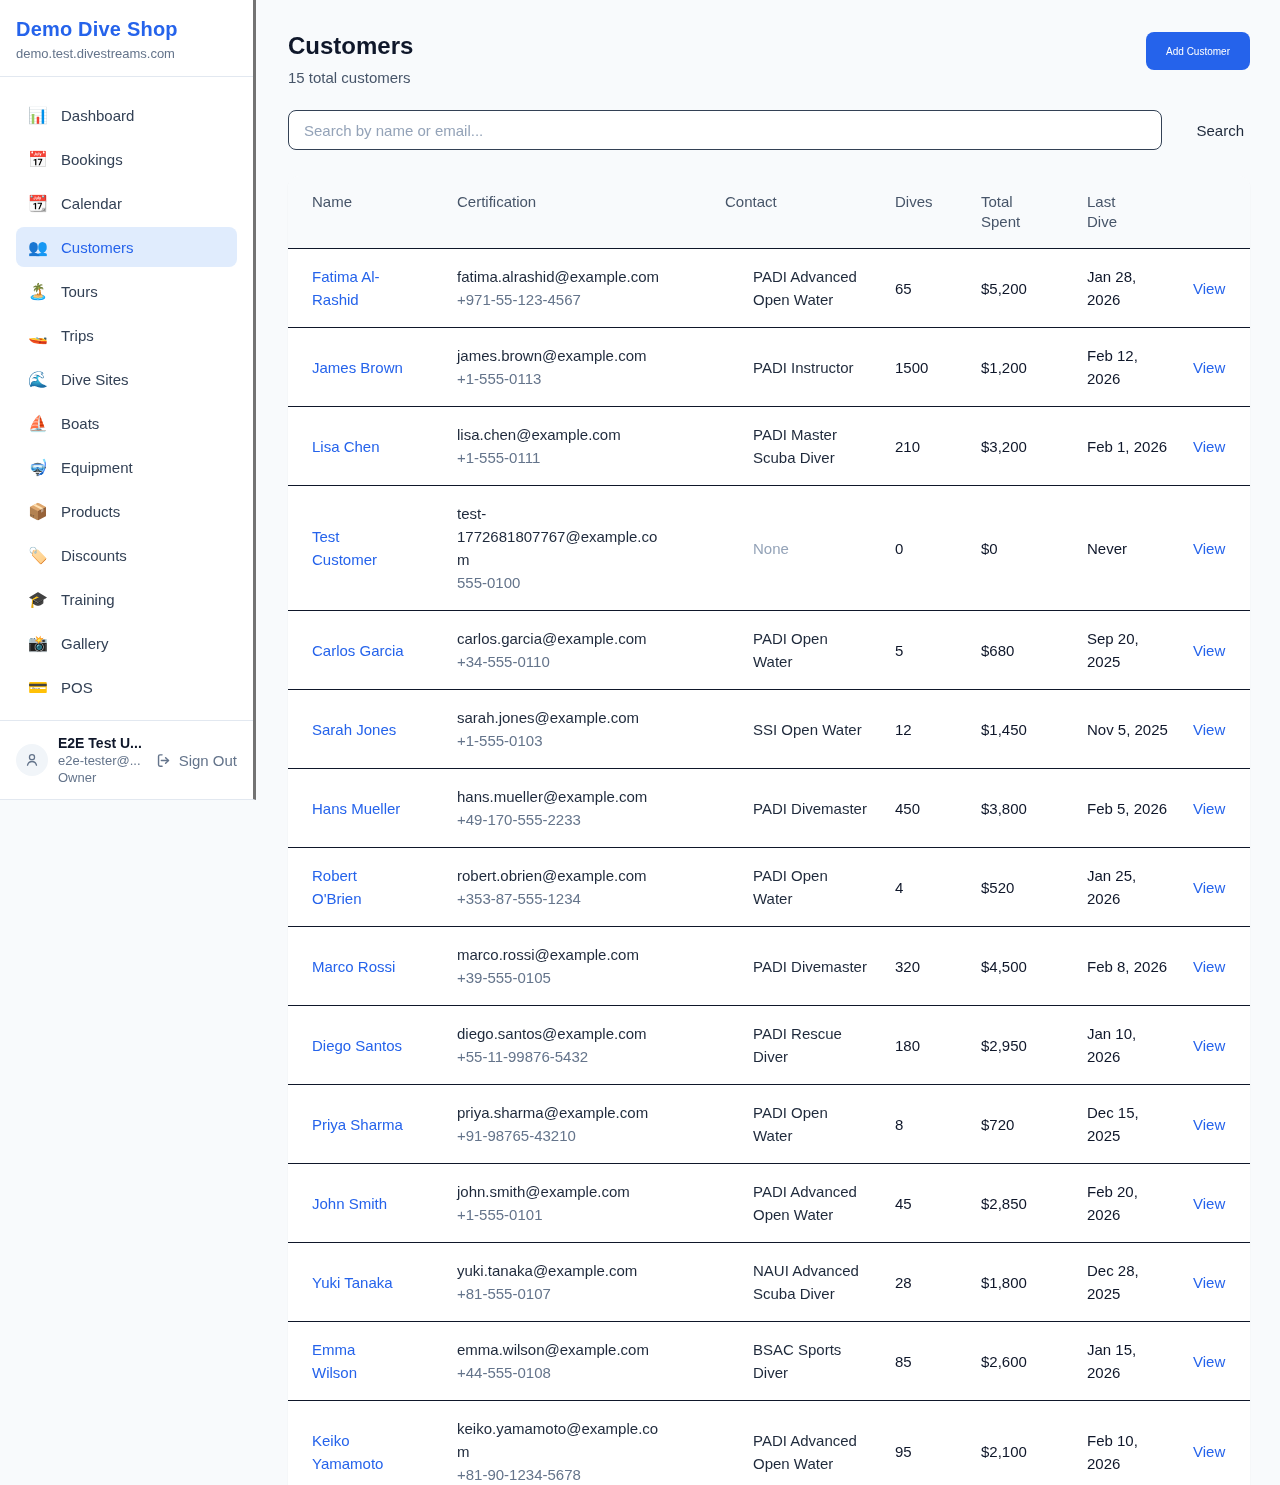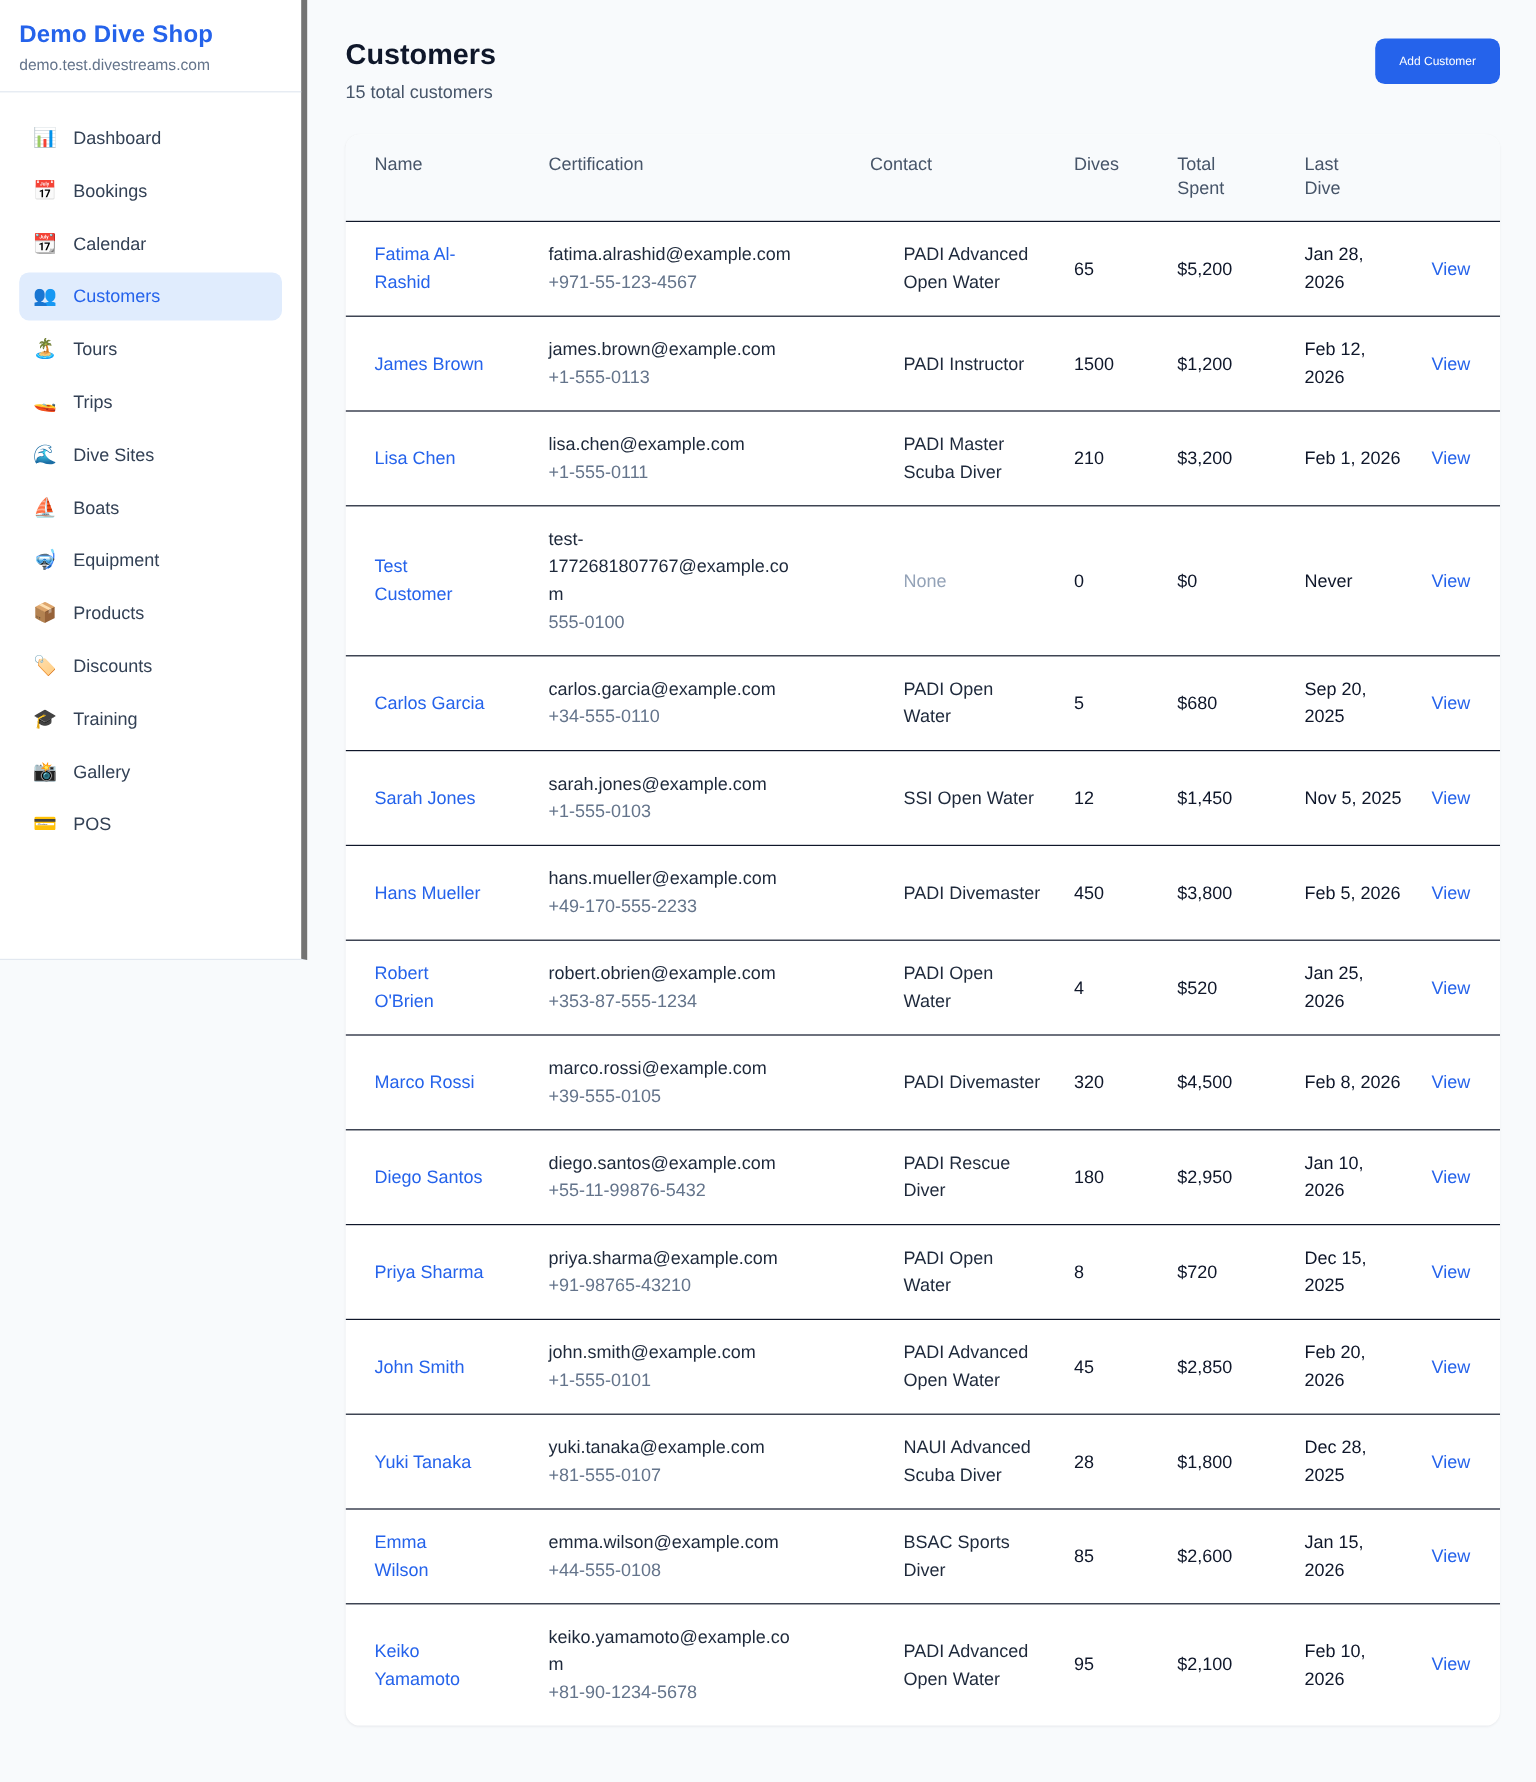--- a/index.html
+++ b/index.html
@@ -5,21 +5,21 @@
   * { margin:0; padding:0; box-sizing:border-box; }
   html,body { background:#f8fafc; }
   .page{
     width:1280px; height:1485px; background:#f8fafc;
     display:flex; align-items:flex-start;
     font-family:"Liberation Sans", sans-serif; overflow:hidden; position:relative;
   }
   
   .sidebar{
     width:256px; height:800px; background:#ffffff; flex-shrink:0;
-    border-right:5px solid #737373; border-bottom:1px solid #e2e8f0;
+    border-right:3px solid #737373; border-bottom:1px solid #e2e8f0;
     display:flex; flex-direction:column;
   }
   .s-head{ padding:18px 16px 15px; border-bottom:1px solid #e2e8f0; }
   .s-title{ color:#2563eb; font-size:20px; font-weight:bold; letter-spacing:.2px; }
   .s-domain{ color:#64748b; font-size:13px; margin-top:5px; }
   .s-nav{ flex:1; padding:18px 16px 8px; }
   .nav-item{
     display:flex; align-items:center; gap:13px; height:40px; padding:0 12px;
     margin-bottom:4px; border-radius:8px; color:#334155; font-size:15px;
     text-decoration:none; cursor:pointer;
@@ -162,32 +162,57 @@
           <span class="nav-label">Gallery</span>
         </a>
 
         <a class="nav-item">
           <span class="nav-icon">💳</span>
           <span class="nav-label">POS</span>
         </a>
 
     </nav>
 
+    <div class="s-user">
+      <span class="avatar">
+        <svg width="18" height="18" viewBox="0 0 24 24">
+          <circle cx="12" cy="8.2" r="3.4" fill="none" stroke="#64748b" stroke-width="1.7"></circle>
+          <path d="M6 19c.9-3.3 3.2-5 6-5s5.1 1.7 6 5" fill="none" stroke="#64748b" stroke-width="1.7" stroke-linecap="round"></path>
+        </svg>
+      </span>
+      <div class="u-info">
+        <div class="u-name">E2E Test U...</div>
+        <div class="u-email">e2e-tester@...</div>
+        <div class="u-role">Owner</div>
+      </div>
+      <button class="signout">
+        <svg width="17" height="17" viewBox="0 0 24 24" fill="none" stroke="#64748b" stroke-width="2" stroke-linecap="round" stroke-linejoin="round">
+          <path d="M10 4H7a2 2 0 0 0-2 2v12a2 2 0 0 0 2 2h3"></path>
+          <path d="M15 8l4 4-4 4"></path>
+          <path d="M19 12H9"></path>
+        </svg>
+        <span>Sign Out</span>
+      </button>
+    </div>
   </aside>
 
   <main class="main">
 
     <div class="head-row">
       <div>
         <h1 class="pg-title">Customers</h1>
         <div class="pg-sub">15 total customers</div>
       </div>
       <button class="btn-add">Add Customer</button>
     </div>
 
+    <div class="search-row">
+      <input class="search-input" type="text" placeholder="Search by name or email..." style="">
+      <button class="btn-search">Search</button>
+    </div>
 
     <div class="card">
       <div class="thead grid-cols">
         <div class="th">Name</div>
         <div class="th">Certification</div>
         <div class="th">Contact</div>
         <div class="th">Dives</div>
         <div class="th th-narrow">Total Spent</div>
         <div class="th th-narrow">Last Dive</div>
         <div class="th"></div>

